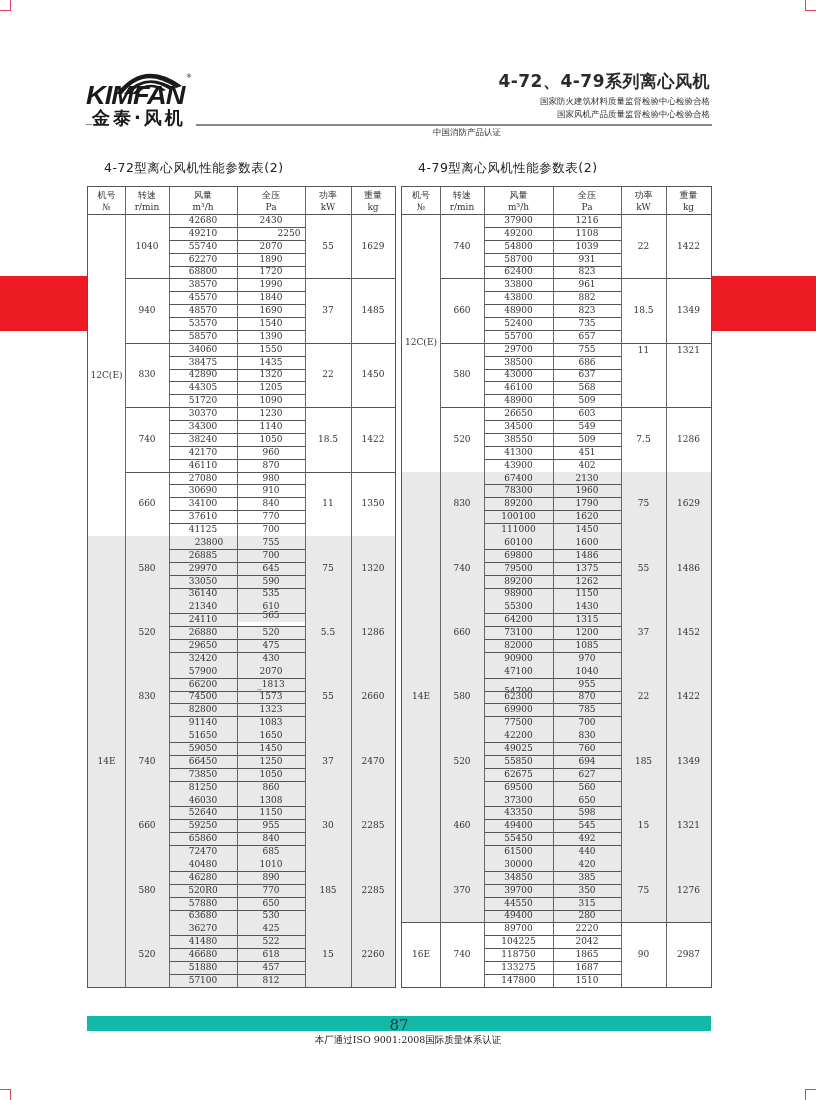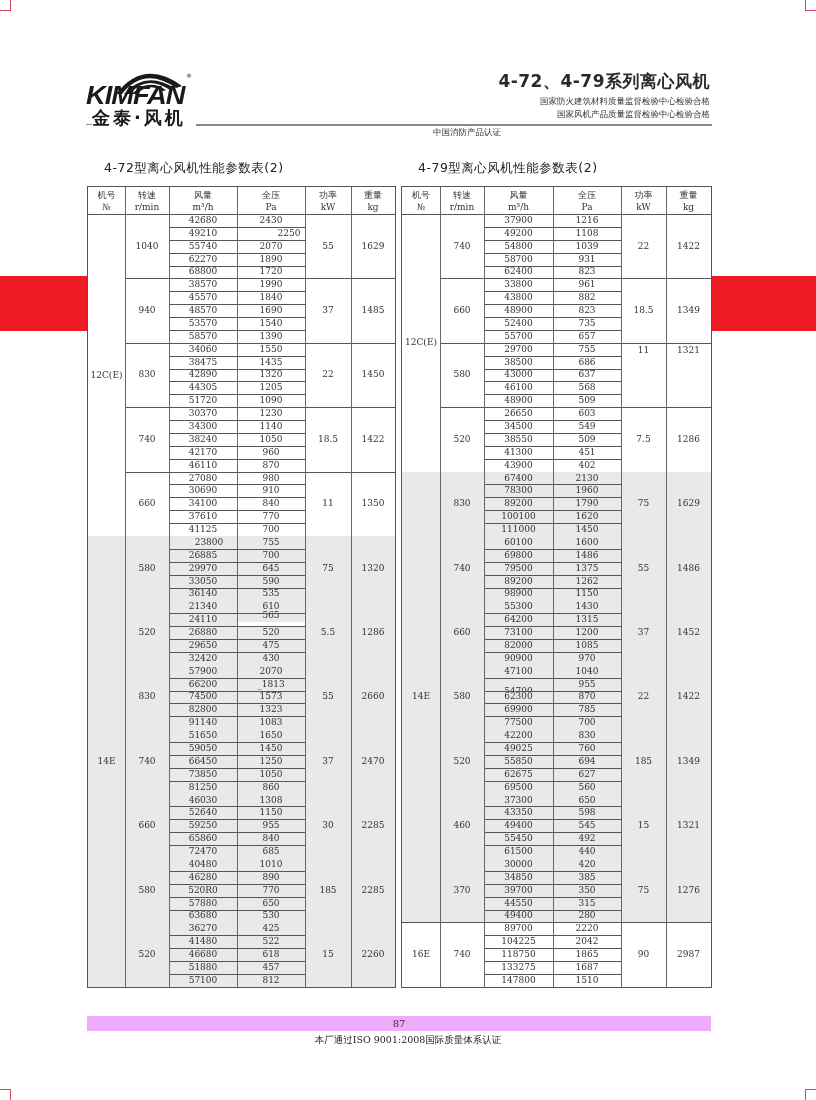--- a/index.html
+++ b/index.html
@@ -19,21 +19,21 @@
   .hline-left{position:absolute;left:86px;top:124px;width:6px;height:1px;background:#888;}
   .title{position:absolute;right:106px;top:70px;font-family:"DejaVu Sans",sans-serif;font-weight:bold;font-size:17px;color:#2a2a2a;letter-spacing:0.5px;}
   .sub{position:absolute;font-family:"DejaVu Sans",sans-serif;font-size:8.5px;color:#333;white-space:nowrap;}
   .tbl-title{position:absolute;font-family:"DejaVu Sans",sans-serif;font-size:12.5px;color:#222;letter-spacing:0.5px;}
   .tbl{position:absolute;top:186px;border:1px solid #555;box-sizing:border-box;}
   .tbl .cell{position:absolute;box-sizing:border-box;display:flex;align-items:center;justify-content:center;font-size:9px;line-height:1;color:#333;white-space:nowrap;}
   .tbl .hdr{flex-direction:column;font-size:9px;line-height:12px;background:#fff;}
   .tbl .shade{background:#e9e9e9;}
   .vl{position:absolute;width:1px;background:#666;}
   .hl{position:absolute;height:1px;background:#555;}
-  .footer-band{position:absolute;left:87px;top:1016px;width:624px;height:15px;background:#f0abfc;display:flex;align-items:center;justify-content:center;font-size:10px;color:#333;}
+  .footer-band{position:absolute;left:87px;top:1016px;width:624px;height:15px;background:#14b8a6;display:flex;justify-content:center;font-size:15px;color:#333;}
   .footer-text{position:absolute;left:0;width:816px;top:1034px;text-align:center;font-size:9.5px;color:#222;}
 </style>
 </head>
 <body>
 
 <div class="corner c-tl"></div>
 <div class="corner c-tr"></div>
 <div class="corner c-bl"></div>
 <div class="corner c-br"></div>
 

